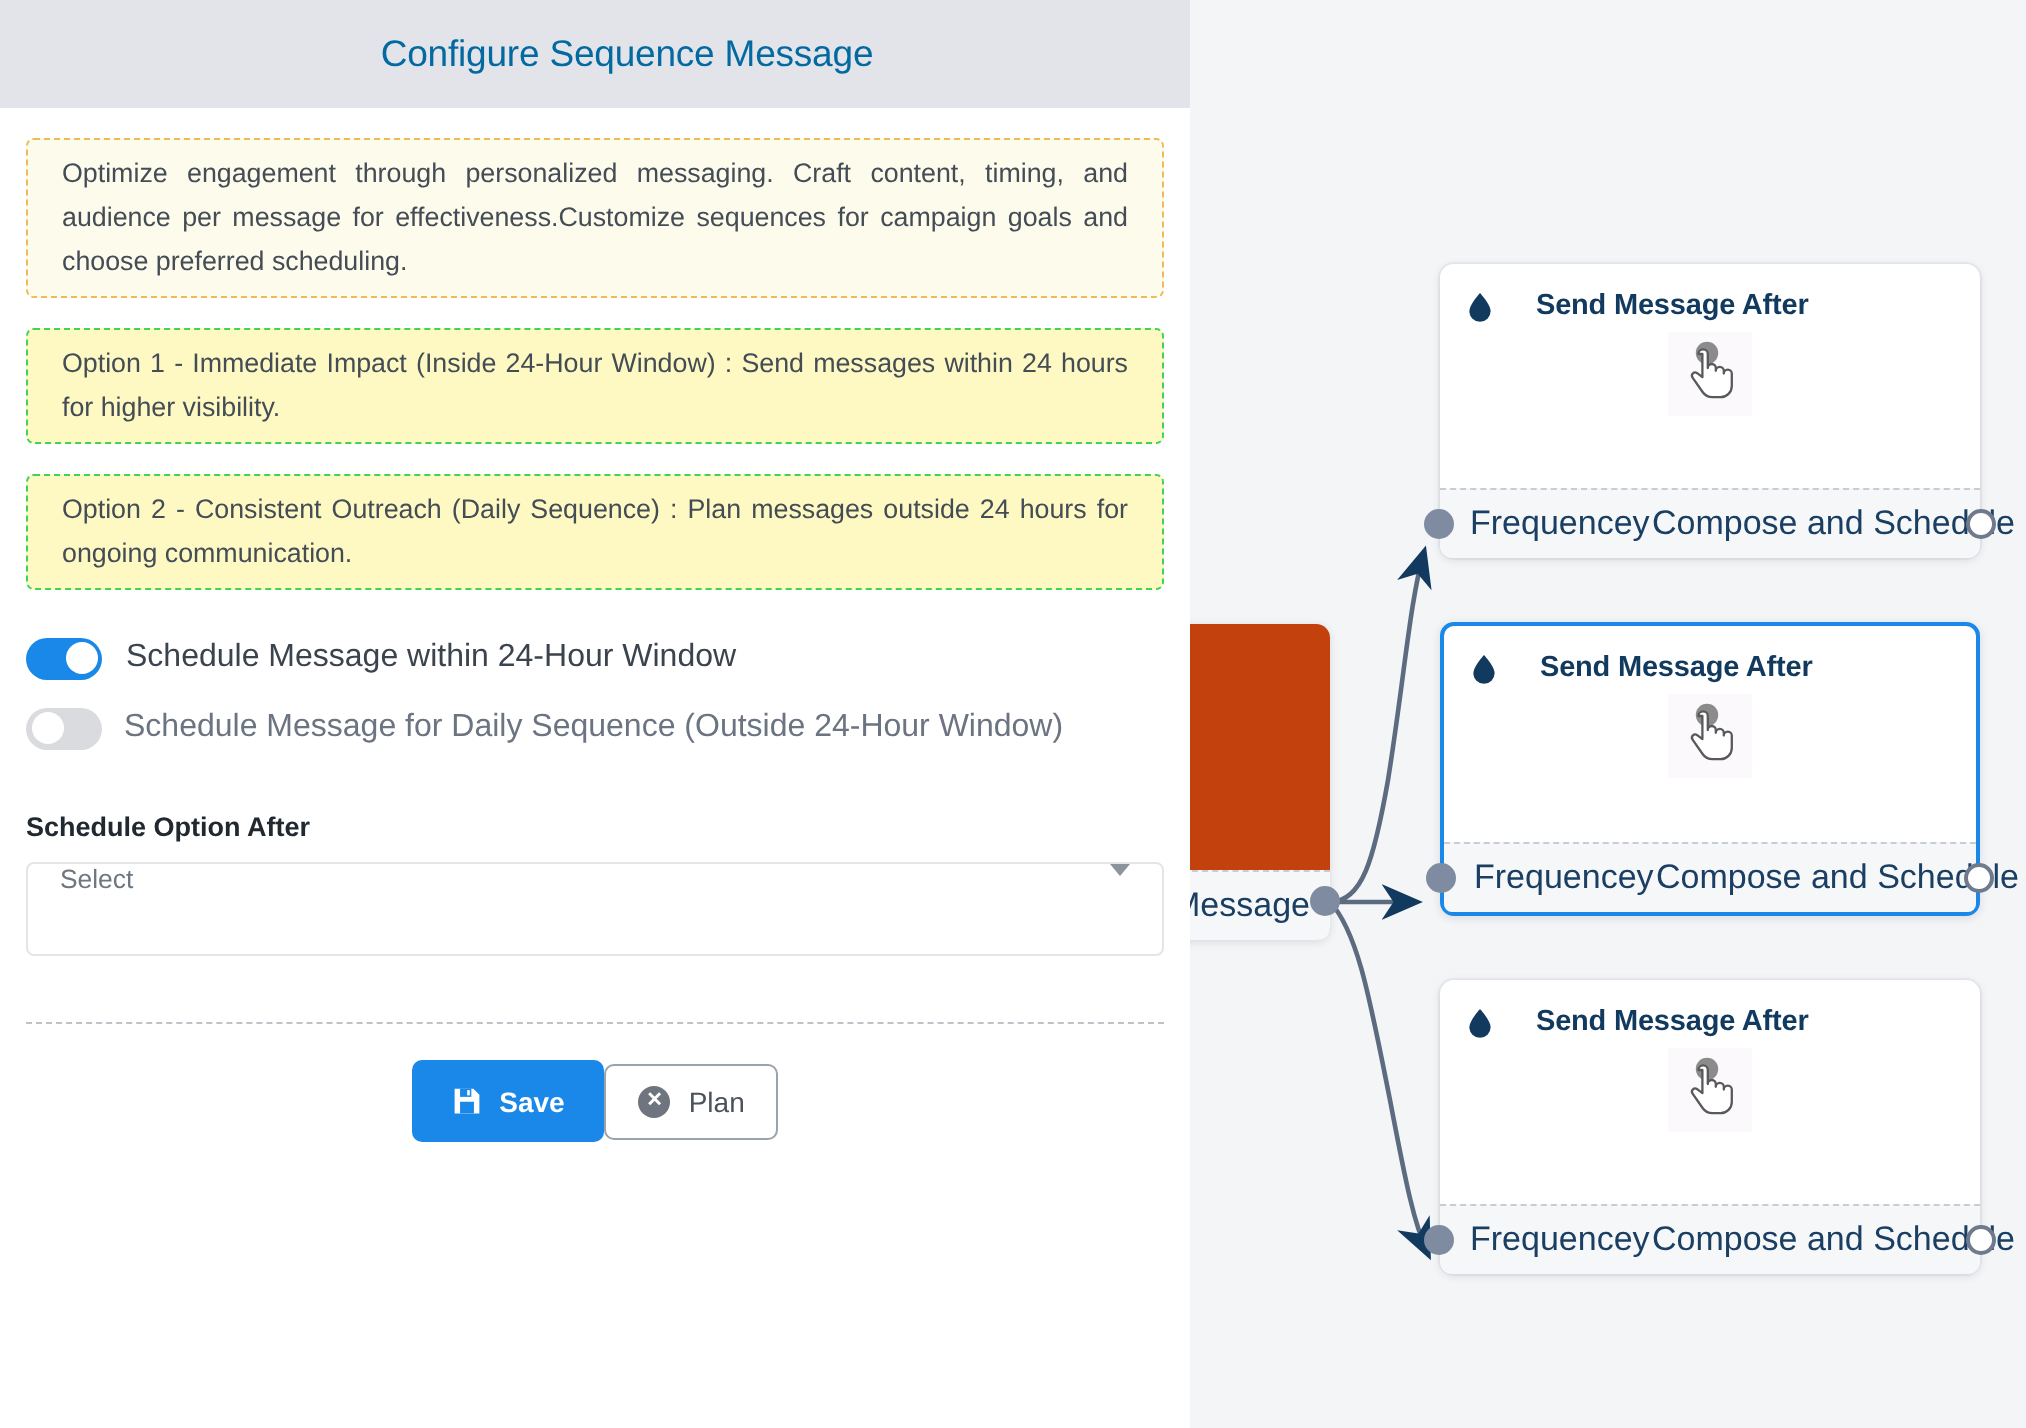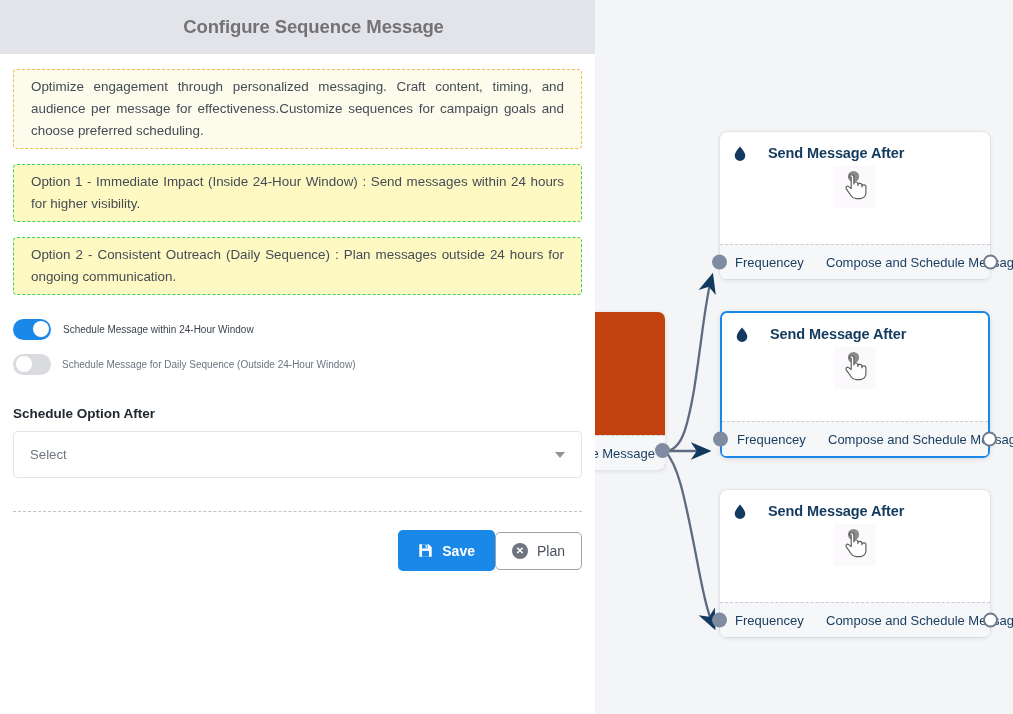--- a/index.html
+++ b/index.html
@@ -82,21 +82,21 @@
     background: #f6f7f8;
     border-radius: 0 0 6px 6px;
     position: relative;
     display: flex;
     align-items: center;
   }
   .node.selected .node-footer { border-radius: 0 0 4px 4px; }
   .foot-label {
     position: absolute;
     color: #1b3f63;
-    font-size: 13px;
+    font-size: 17px;
     white-space: nowrap;
   }
   .foot-label.left  { left: 15px; }
   .foot-label.right { left: 106px; }
 
   .handle-in {
     position: absolute;
     left: -8px;
     top: 50%;
     transform: translateY(-50%);
@@ -147,22 +147,22 @@
   }
   .panel-header {
     height: 54px;
     background: #e2e4e9;
     display: flex;
     align-items: center;
     justify-content: center;
   }
   .panel-title {
     font-size: 18.5px;
-    font-weight: bold;
-    color: #737373;
+    font-weight: normal;
+    color: #0369a1;
     letter-spacing: -0.1px;
     margin-left: 32px;
   }
   .panel-body {
     padding: 0 13px;
   }
 
   .callout {
     box-sizing: border-box;
     border-radius: 4px;
@@ -202,39 +202,38 @@
   .knob {
     position: absolute;
     top: 2.5px;
     width: 16px; height: 16px;
     border-radius: 50%;
     background: #ffffff;
   }
   .switch.on  .knob { right: 2.5px; }
   .switch.off .knob { left: 2.5px; }
   .toggle-label {
-    font-size: 10px;
+    font-size: 16px;
     color: #3b444e;
   }
   .toggle-row.second .toggle-label { color: #6b7480; }
 
   .field-label {
     margin-top: 26px;
     font-size: 13.5px;
     font-weight: bold;
     color: #212830;
   }
   .select-box {
     margin-top: 10px;
     height: 47px;
     border: 1px solid #e3e5e9;
     border-radius: 4px;
     background: #ffffff;
     display: flex;
-    align-items: center;
     padding: 0 16px;
     box-sizing: border-box;
   }
   .select-value {
     flex: 1;
     font-size: 13.2px;
     color: #6e7680;
   }
   .caret {
     width: 0; height: 0;
@@ -243,21 +242,21 @@
     border-top: 6px solid #8b939d;
   }
 
   .divider {
     margin-top: 33px;
     border-top: 1px dashed #bfc3c9;
   }
   .footer-row {
     display: flex;
     align-items: center;
-    justify-content: flex-end;
+    justify-content: center;
     padding-top: 18px;
   }
   .btn-save {
     display: flex;
     align-items: center;
     gap: 9px;
     background: #1a88e8;
     color: #ffffff;
     border: none;
     border-radius: 5px;

